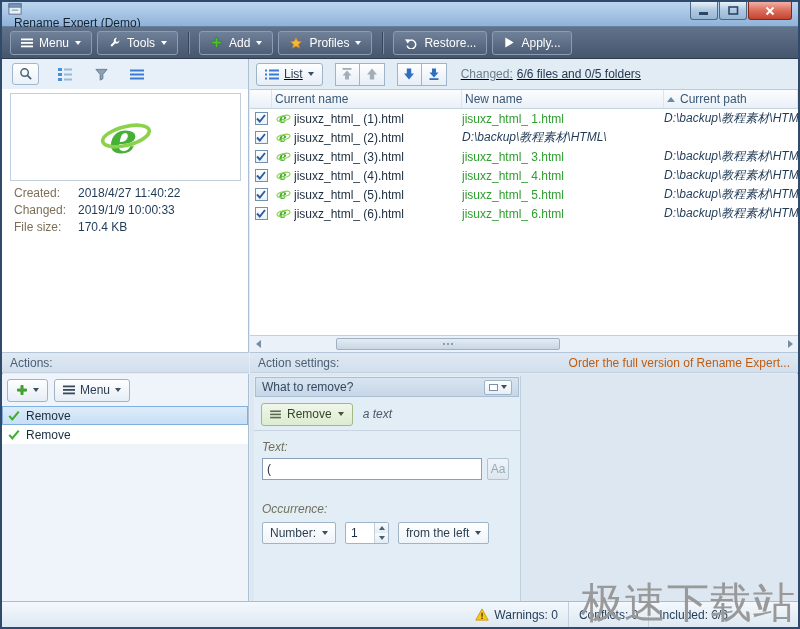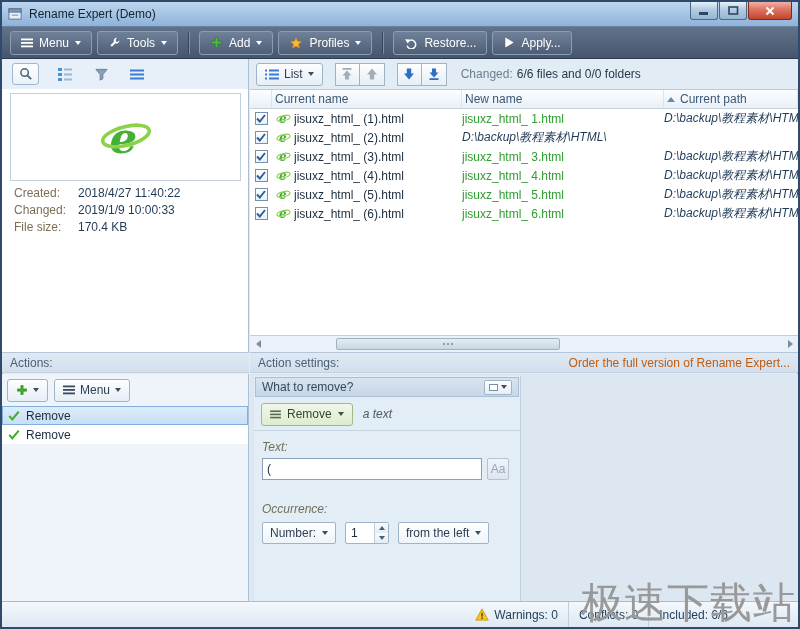--- a/index.html
+++ b/index.html
@@ -3,21 +3,21 @@
 <meta charset="utf-8">
 <style>
   * { margin:0; padding:0; box-sizing:border-box; }
   body { font-family:"Liberation Sans","DejaVu Sans",sans-serif; background:#fff; }
   #app { position:relative; width:800px; height:629px; background:#e2ecf5;
          border:2px solid #2f4a6a; box-shadow: inset 0 0 0 1px #8fb0d2; overflow:hidden; }
 
   
   .titlebar { position:absolute; top:0; left:0; right:0; height:25px;
               background:linear-gradient(#bdd6ef,#8fb2d9); border-bottom:1px solid #67829f;
-              display:flex; align-items:center; padding:0 6px; }
+              display:flex; align-items:flex-start; padding:0 6px;flex-direction:column; }
   .title-text { font-size:12px; color:#14232f; margin-left:6px; }
   .winbtns { position:absolute; top:0; right:6px; display:flex; gap:1px; }
   .winbtn { width:28px; height:18px; border:1px solid #4f6787; border-top:none;
             border-radius:0 0 3px 3px; background:linear-gradient(#e8f2fb,#b1cae1 45%,#97b6d3);
             display:flex; align-items:center; justify-content:center; }
   .winbtn.close { width:44px; background:linear-gradient(#f2b1a5,#dd7260 45%,#c2452f); border-color:#7e2a1a; }
 
   
   .toolbar { position:absolute; top:25px; left:0; right:0; height:32px;
              background:linear-gradient(#61728b,#46566d); border-bottom:1px solid #2d3b4f;
@@ -38,21 +38,21 @@
   .flat-ic { display:flex; align-items:center; justify-content:center; width:20px; height:20px; }
   .preview-box { position:absolute; left:8px; top:34px; width:231px; height:88px; background:#fff;
                  border:1px solid #c3cfdb; display:flex; align-items:center; justify-content:center; }
   .info { position:absolute; left:0; top:126px; width:100%; }
   .inforow { display:flex; font-size:12px; padding:1px 12px; line-height:15px; }
   .inforow .lab { width:64px; color:#7c6f58; }
   .inforow .val { color:#1f3a57; }
 
   
   .right-top { position:absolute; top:57px; left:248px; right:0; height:293px; background:#e2ecf5; }
-  .list-toolbar { position:absolute; top:0; left:0; right:0; height:30px; display:flex; align-items:center; padding:0 6px; }
+  .list-toolbar { position:absolute; top:0; left:0; right:0; height:30px; display:flex; align-items:center; padding:0 6px;text-decoration:underline; }
   .light-btn { display:inline-flex; align-items:center; gap:5px; height:23px; padding:0 8px;
                background:linear-gradient(#fefefe,#e6eef6); border:1px solid #9fb4c9; border-radius:3px;
                font-size:12px; color:#2c3e52; white-space:nowrap; }
   .move-group { display:flex; margin-left:12px; }
   .move-btn { width:25px; height:23px; display:flex; align-items:center; justify-content:center;
               background:linear-gradient(#fefefe,#e6eef6); border:1px solid #9fb4c9; }
   .move-btn + .move-btn { border-left:none; }
   .changed-info { margin-left:14px; font-size:12px; white-space:nowrap; }
   .changed-info .lab { color:#6d7d8e; }
   .changed-info .val { color:#24384e; margin-left:4px; }
@@ -315,21 +315,21 @@
         <div class="move-btn">
           <svg width="14" height="14" viewBox="0 0 14 14">
               <g fill="#2e6fc0">
                 <path d="M7 10.5 L2.5 5.5 H5 V1.5 H9 V5.5 H11.5 Z"></path>
                 <rect x="2.5" y="11.2" width="9" height="1.8"></rect>
               </g>
             </svg>
         </div>
       </div>
       <div class="changed-info">
-        <span class="lab">Changed:</span><span class="val">6/6 files and 0/0 folders</span>
+        <span class="lab">Changed:</span><span class="val">6/6 files and 0/5 folders</span>
       </div>
     </div>
 
     <div class="table-wrap">
       <div class="fhead">
         <div class="hc"></div>
         <div class="hc hc-span">
             <span>Current name</span>
           </div>
         <div class="hc">

